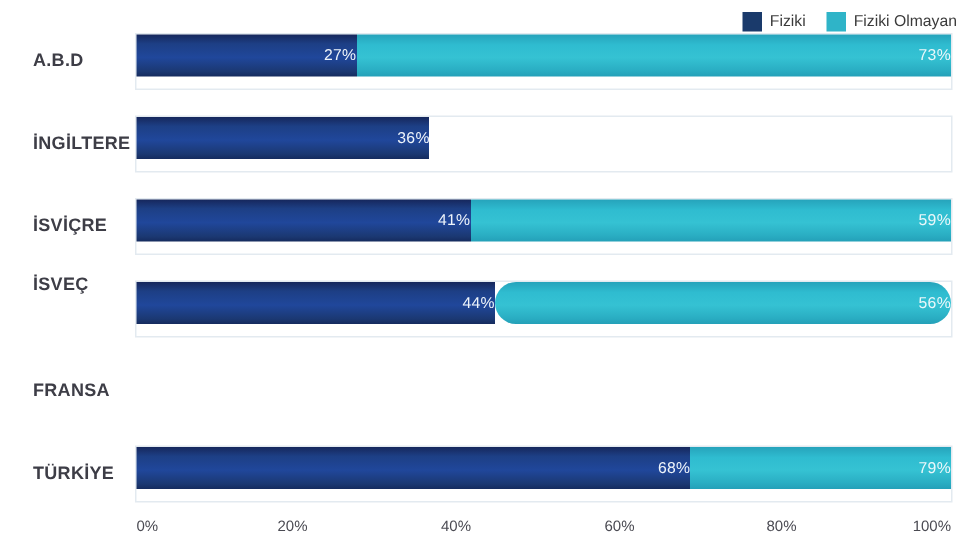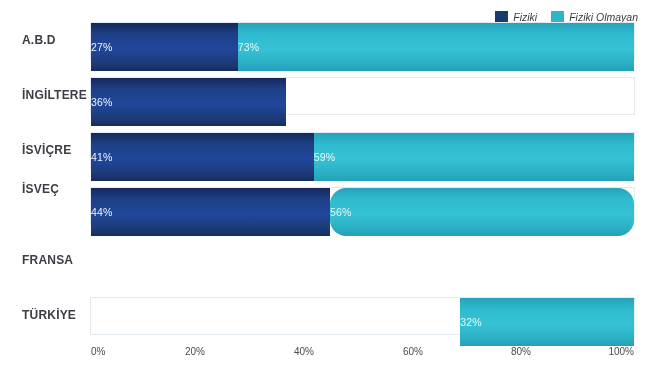--- a/index.html
+++ b/index.html
@@ -16,23 +16,22 @@
     width:650px;height:372px;
   }
 
   
   .legend{
     position:absolute;
     top:8px;
     right:12px;
     height:16px;
     display:flex;
-    align-items:flex-end;
+    align-items:flex-start;
     gap:14px;
-    font-style:italic;
   }
   .legend-item{
     display:flex;
     align-items:center;
     gap:5px;
   }
   .legend-swatch{
     width:11px;height:11px;
     display:block;
     border:1px solid rgba(255,255,255,0.0);
@@ -71,24 +70,24 @@
     position:absolute;
     left:0;
     width:543px;
     height:36px;
     box-shadow:0 0 0 1px #e3eaf0;
     background:#fff;
   }
   .seg{
     position:absolute;
     top:0;
-    height:48px;
+    height:28px;
     display:flex;
     align-items:center;
-    justify-content:flex-start;
+    justify-content:flex-end;
     overflow:hidden;
   }
   .seg-a{
     left:0;
     background:linear-gradient(180deg,#16275c 0%,#1d3f85 22%,#20479b 55%,#1b3872 88%,#152b5e 100%);
     border-right:1px solid #ffffff;
   }
   .seg-b{
     right:0;
     background:linear-gradient(180deg,#26a3bb 0%,#2fbcd0 25%,#35c2d3 55%,#2aaec3 85%,#24a0b8 100%);
@@ -172,22 +171,25 @@
       <div class="seg seg-a" style="width:44%;">
         <span class="seg-val">44%</span>
       </div>
       <div class="seg seg-b" style="width:56%;border-radius:16px;">
         <span class="seg-val">56%</span>
       </div>
     </div>
 
 
     <div class="row" style="top:278px;">
+      <div class="seg seg-a" style="width:68%;">
+        <span class="seg-val">68%</span>
+      </div>
       <div class="seg seg-b" style="width:32%;">
-        <span class="seg-val">32%</span>
+        <span class="seg-val">79%</span>
       </div>
     </div>
 
   </div>
 
   <div class="xaxis">
     <div class="xtick" style="left:0px;">0%</div>
     <div class="xtick" style="left:94px;">20%</div>
     <div class="xtick" style="left:203px;">40%</div>
     <div class="xtick" style="left:312px;">60%</div>

